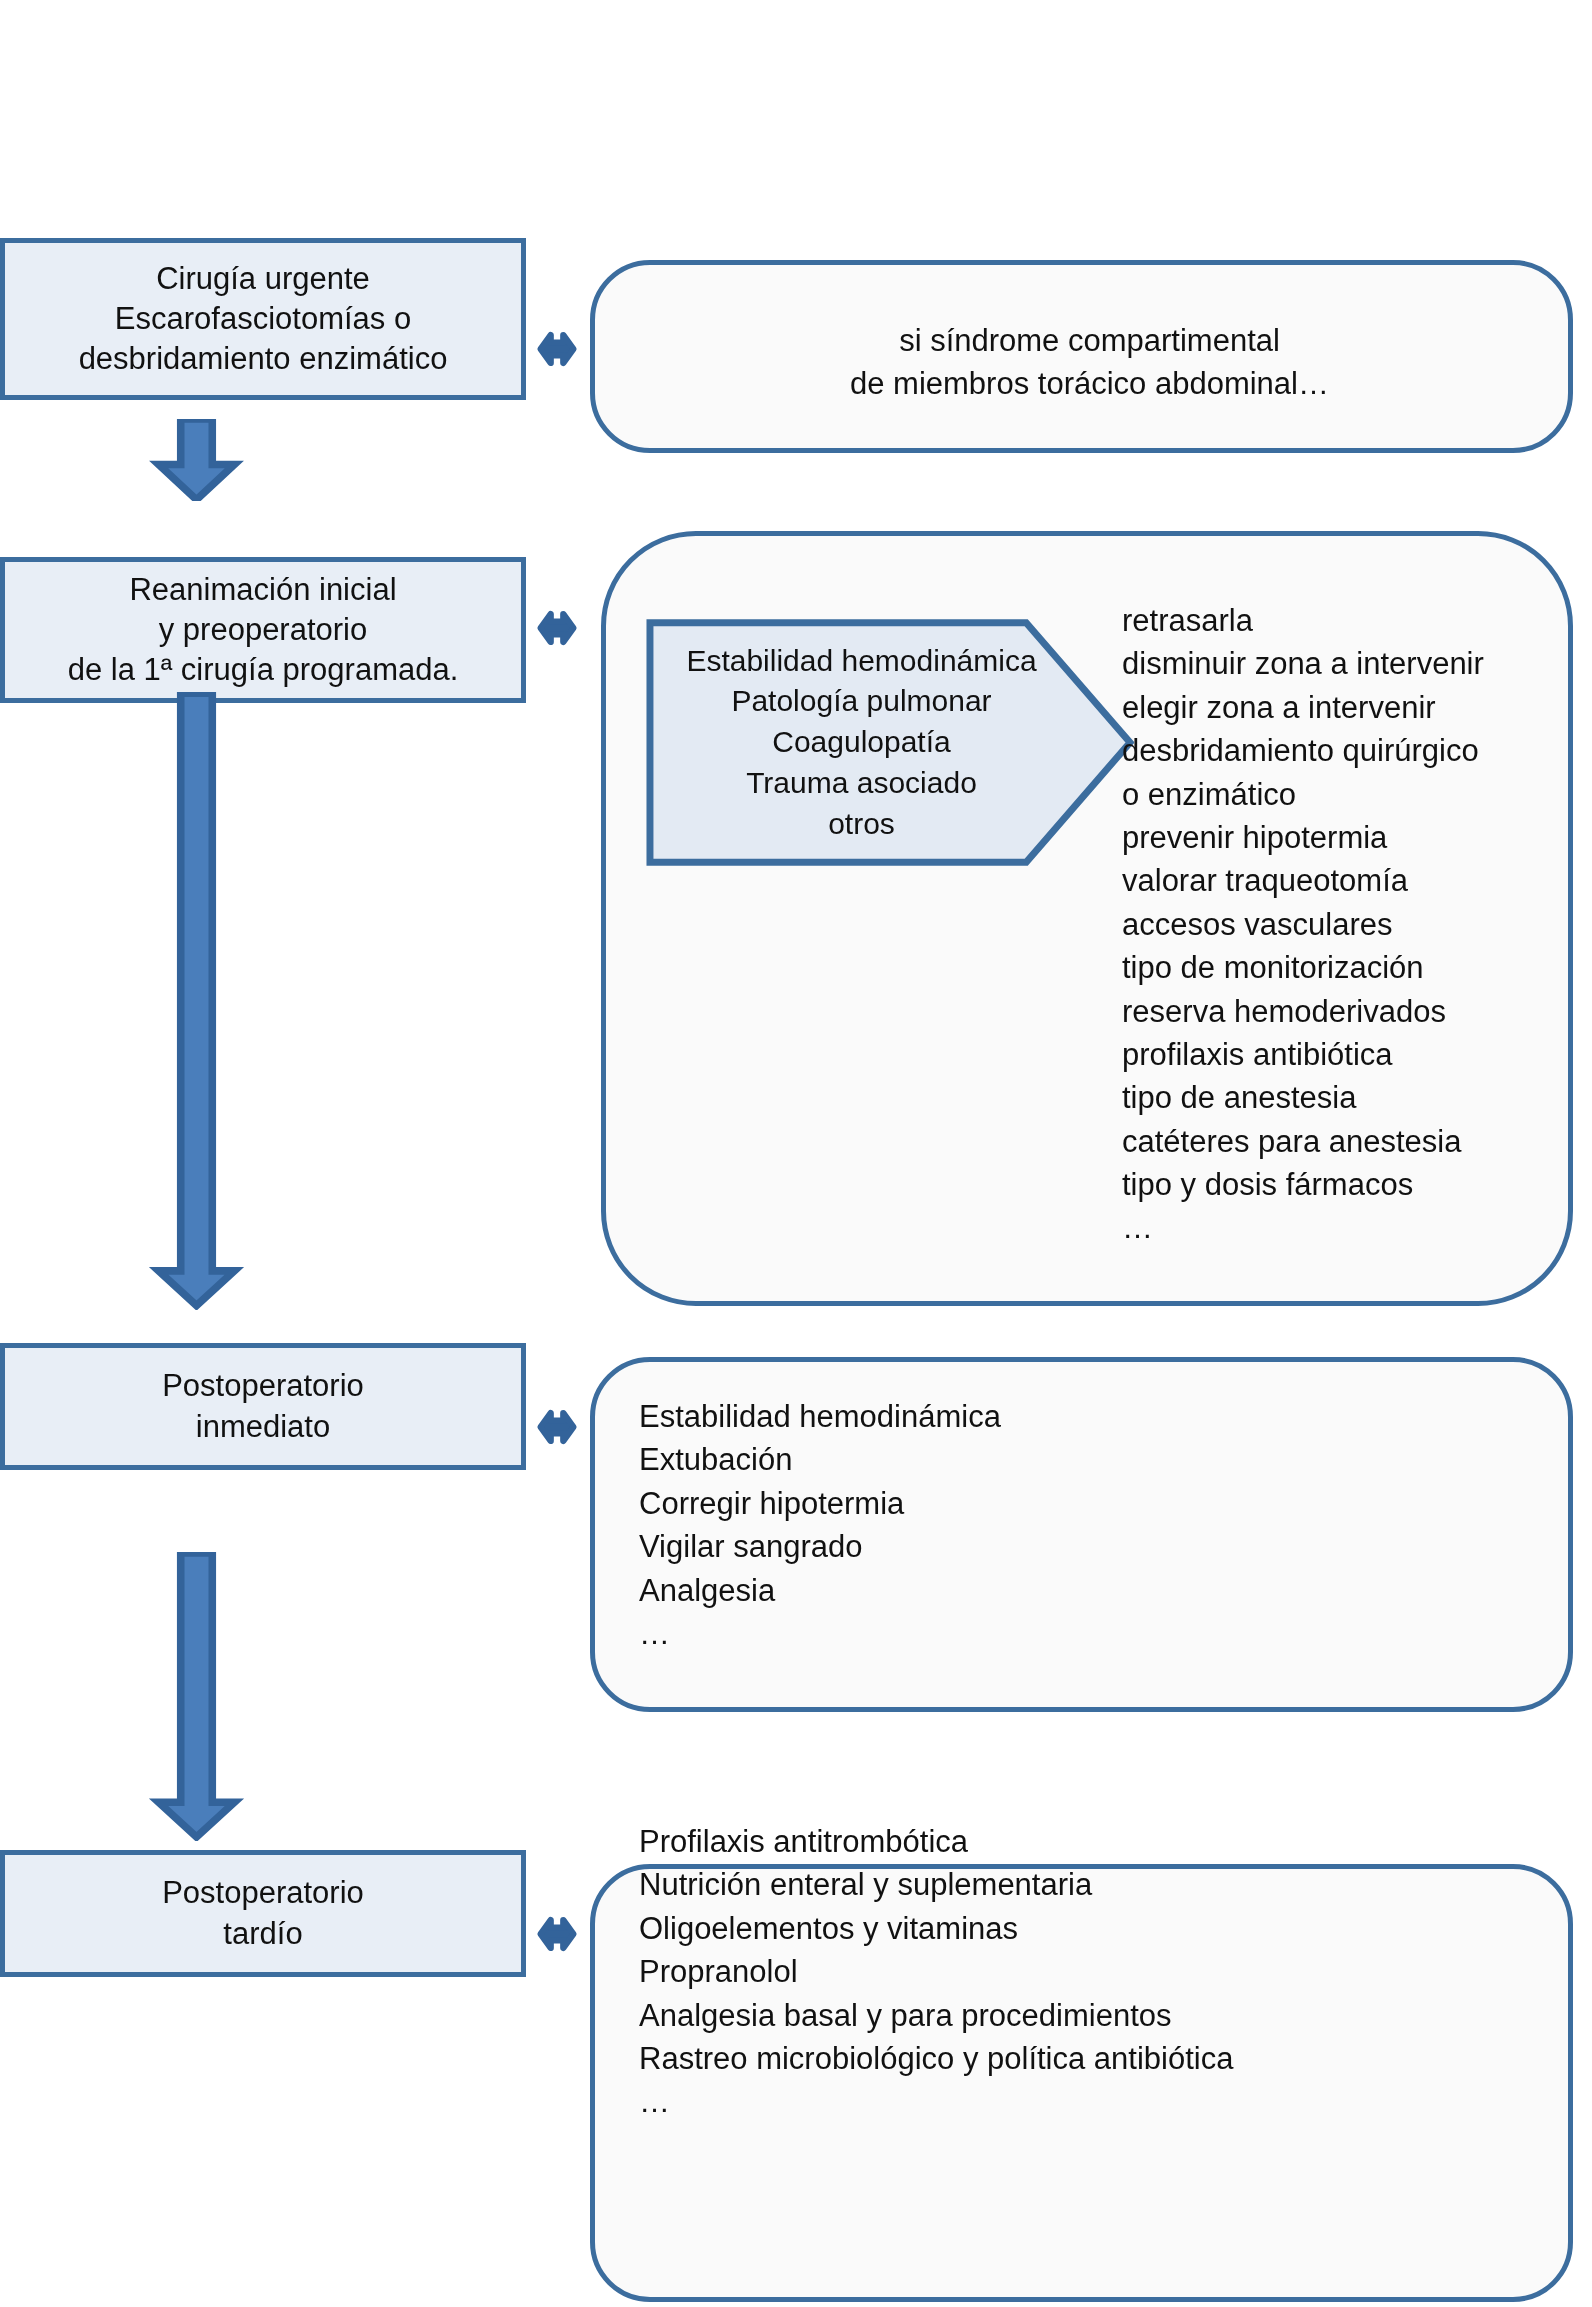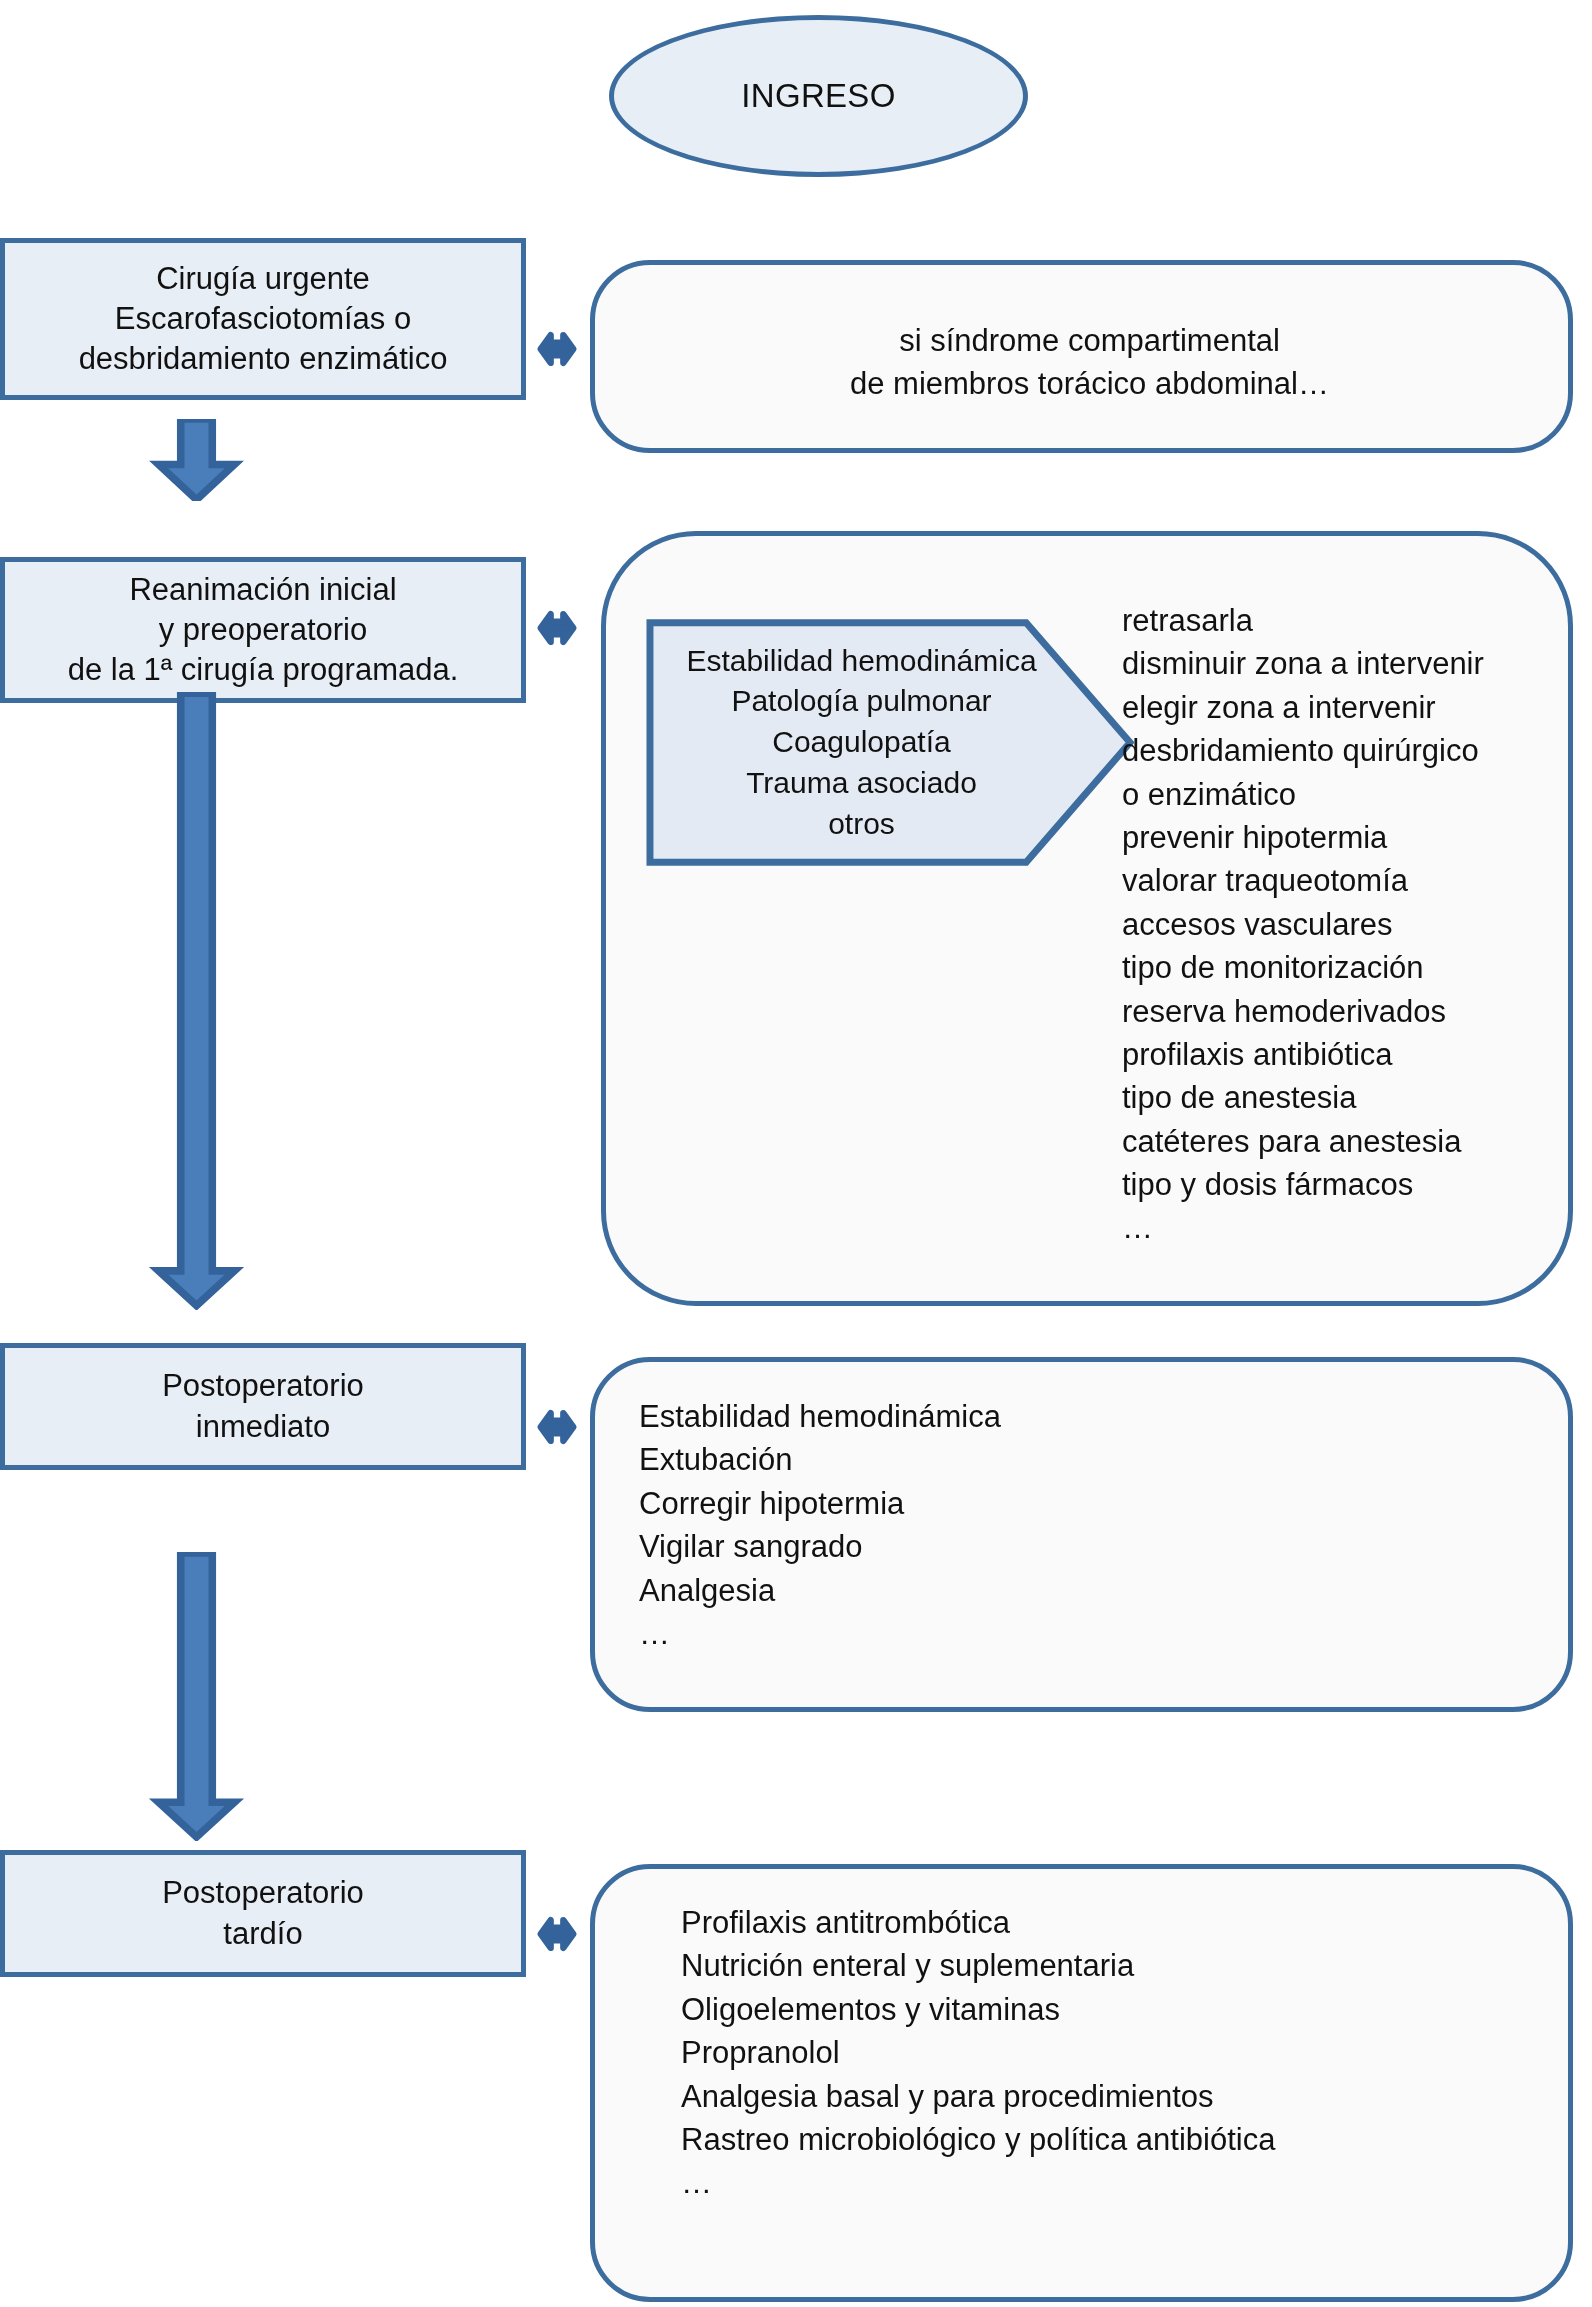--- a/index.html
+++ b/index.html
@@ -79,23 +79,20 @@
     position:absolute;
     font-size:36px;
     white-space:pre-line;
   }
 </style>
 </head>
 <body>
 
 <div id="stage">
 
-  <div class="abs oval" style="left:609px;top:15px;width:419px;height:162px;">
-    <span>INGRESO</span>
-  </div>
 
   <div class="abs stage-box" style="left:0px;top:238px;width:526px;height:162px;">
     <span class="txt">Cirugía urgente
 Escarofasciotomías o
 desbridamiento enzimático</span>
   </div>
 
   <div class="dbl-arrow" style="left:533px;top:330px;">
     <svg width="48" height="38" viewBox="0 0 76 60">
       <path d="M12 30 L28 8 L28 20 L48 20 L48 8 L64 30 L48 52 L48 40 L28 40 L28 52 Z" fill="#33639a" stroke="#33639a" stroke-width="10" stroke-linejoin="round"></path>
@@ -191,21 +188,21 @@
 tardío</span>
   </div>
 
   <div class="dbl-arrow" style="left:533px;top:1915px;">
     <svg width="48" height="38" viewBox="0 0 76 60">
       <path d="M12 30 L28 8 L28 20 L48 20 L48 8 L64 30 L48 52 L48 40 L28 40 L28 52 Z" fill="#33639a" stroke="#33639a" stroke-width="10" stroke-linejoin="round"></path>
     </svg>
   </div>
 
   <div class="abs detail-box" style="left:590px;top:1864px;width:983px;height:438px;"></div>
-  <div class="left-list" style="left:639px;top:1901px;width:900px;margin-left:42px;">Profilaxis antitrombótica
+  <div class="left-list" style="left:639px;top:1820px;width:900px;">Profilaxis antitrombótica
 Nutrición enteral y suplementaria
 Oligoelementos y vitaminas
 Propranolol
 Analgesia basal  y para procedimientos
 Rastreo microbiológico y política antibiótica
 …</div>
 
 </div>
 
 

